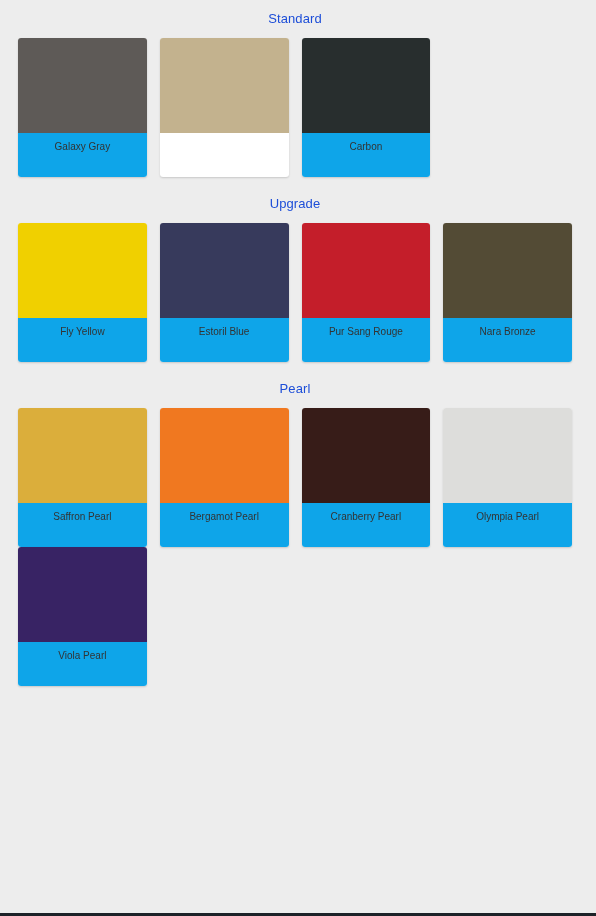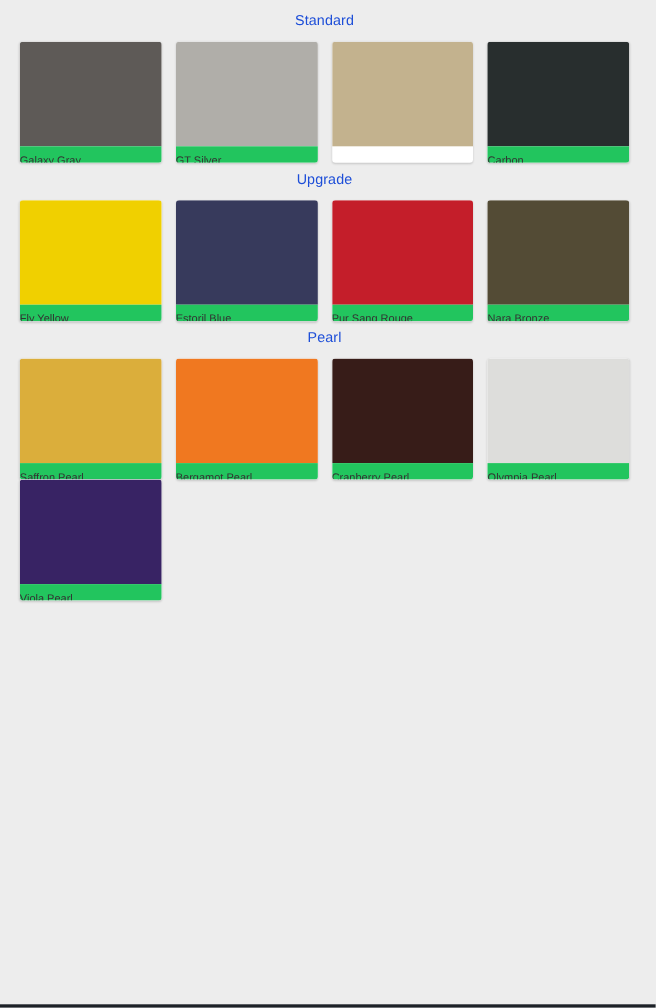--- a/index.html
+++ b/index.html
@@ -53,50 +53,46 @@
     cursor: pointer;
   }
 
   .swatch-color {
     height: 95px;
     width: 100%;
     display: block;
   }
 
   .swatch-label {
-    height: 15px;
+    height: 44px;
     line-height: 27px;
-    text-align: left;
+    text-align: center;
     font-size: 10px;
     color: #333333;
-    background: #22c55e;
+    background: #0ea5e9;
     white-space: nowrap;
     overflow: hidden;
   }
 
   .section + .section .section-header {
-    padding-top: 8px;
+    padding-top: 20px;
   }
 
   .section .grid + .grid { }
 </style>
 </head>
 <body>
 
 <div id="app">
     <div class="section">
       <div class="section-header">Standard</div>
       <div class="grid">
         <div class="swatch-card">
           <div class="swatch-color" style="background: rgb(94, 90, 87);"></div>
           <div class="swatch-label">Galaxy Gray</div>
-        </div>
-        <div class="swatch-card">
-          <div class="swatch-color" style="background: rgb(176, 174, 169);"></div>
-          <div class="swatch-label">GT Silver</div>
         </div>
         <div class="swatch-card">
           <div class="swatch-color" style="background: rgb(195, 178, 142);"></div>
         </div>
         <div class="swatch-card">
           <div class="swatch-color" style="background: rgb(40, 46, 46);"></div>
           <div class="swatch-label">Carbon</div>
         </div>
       </div>
     </div>

